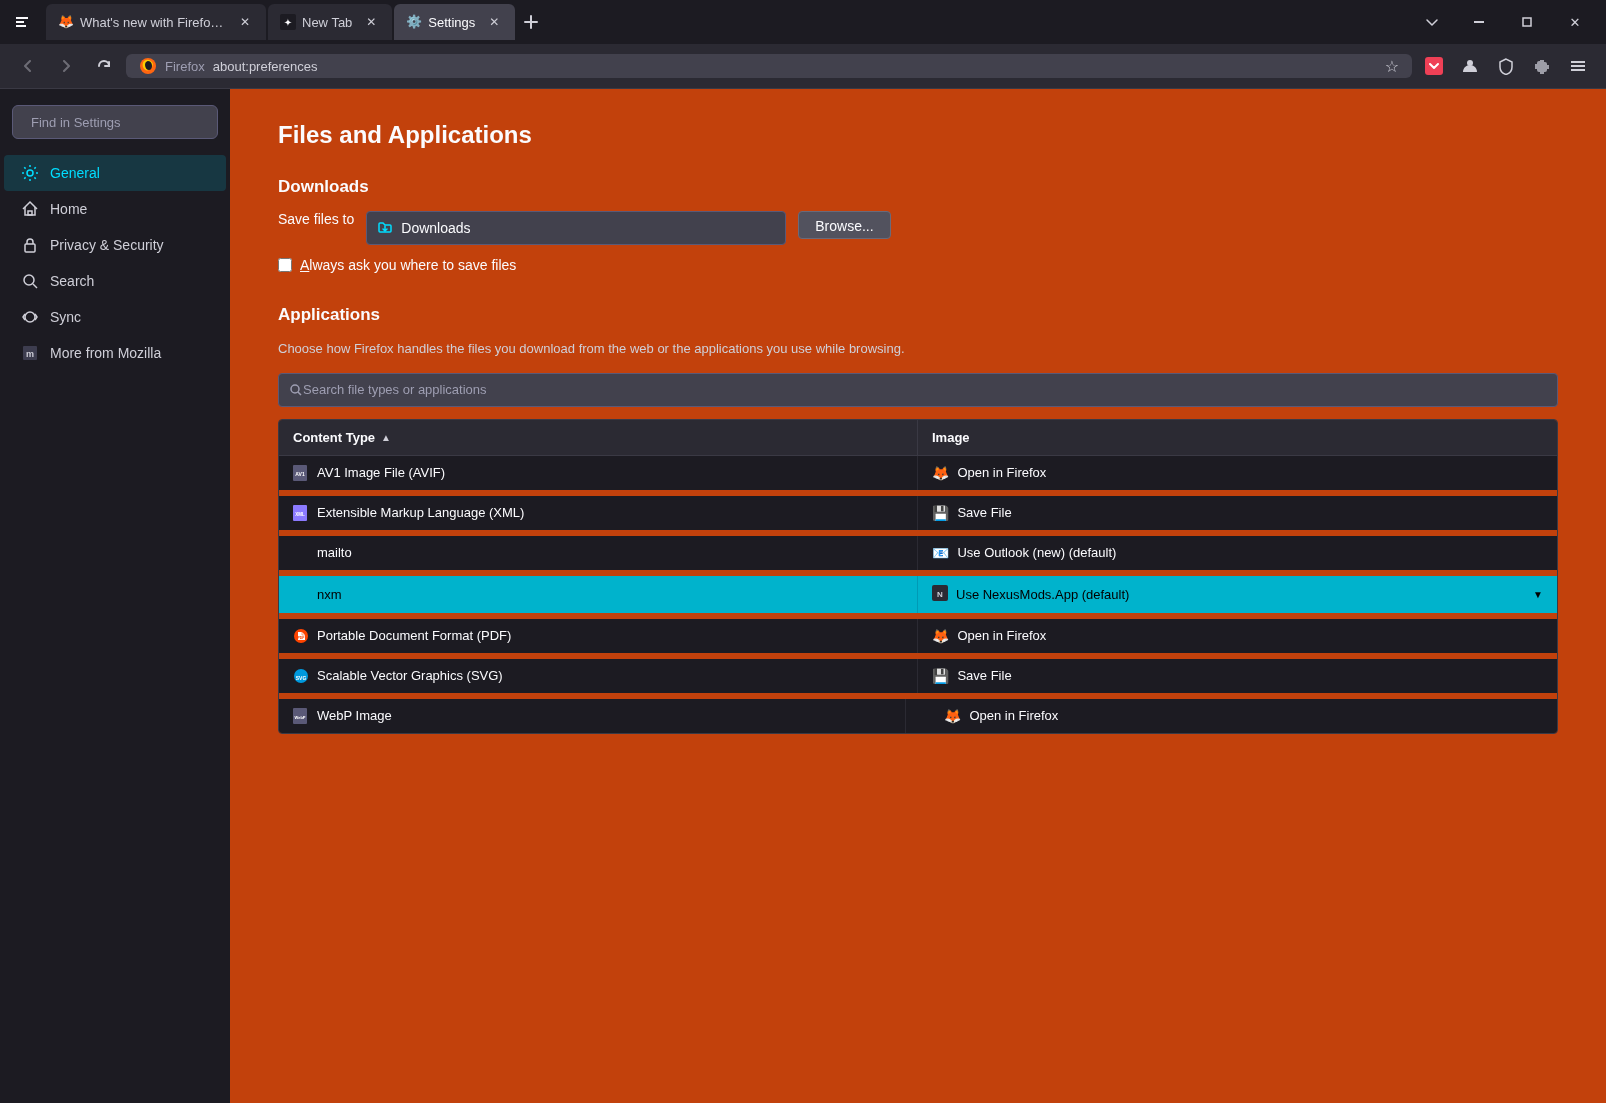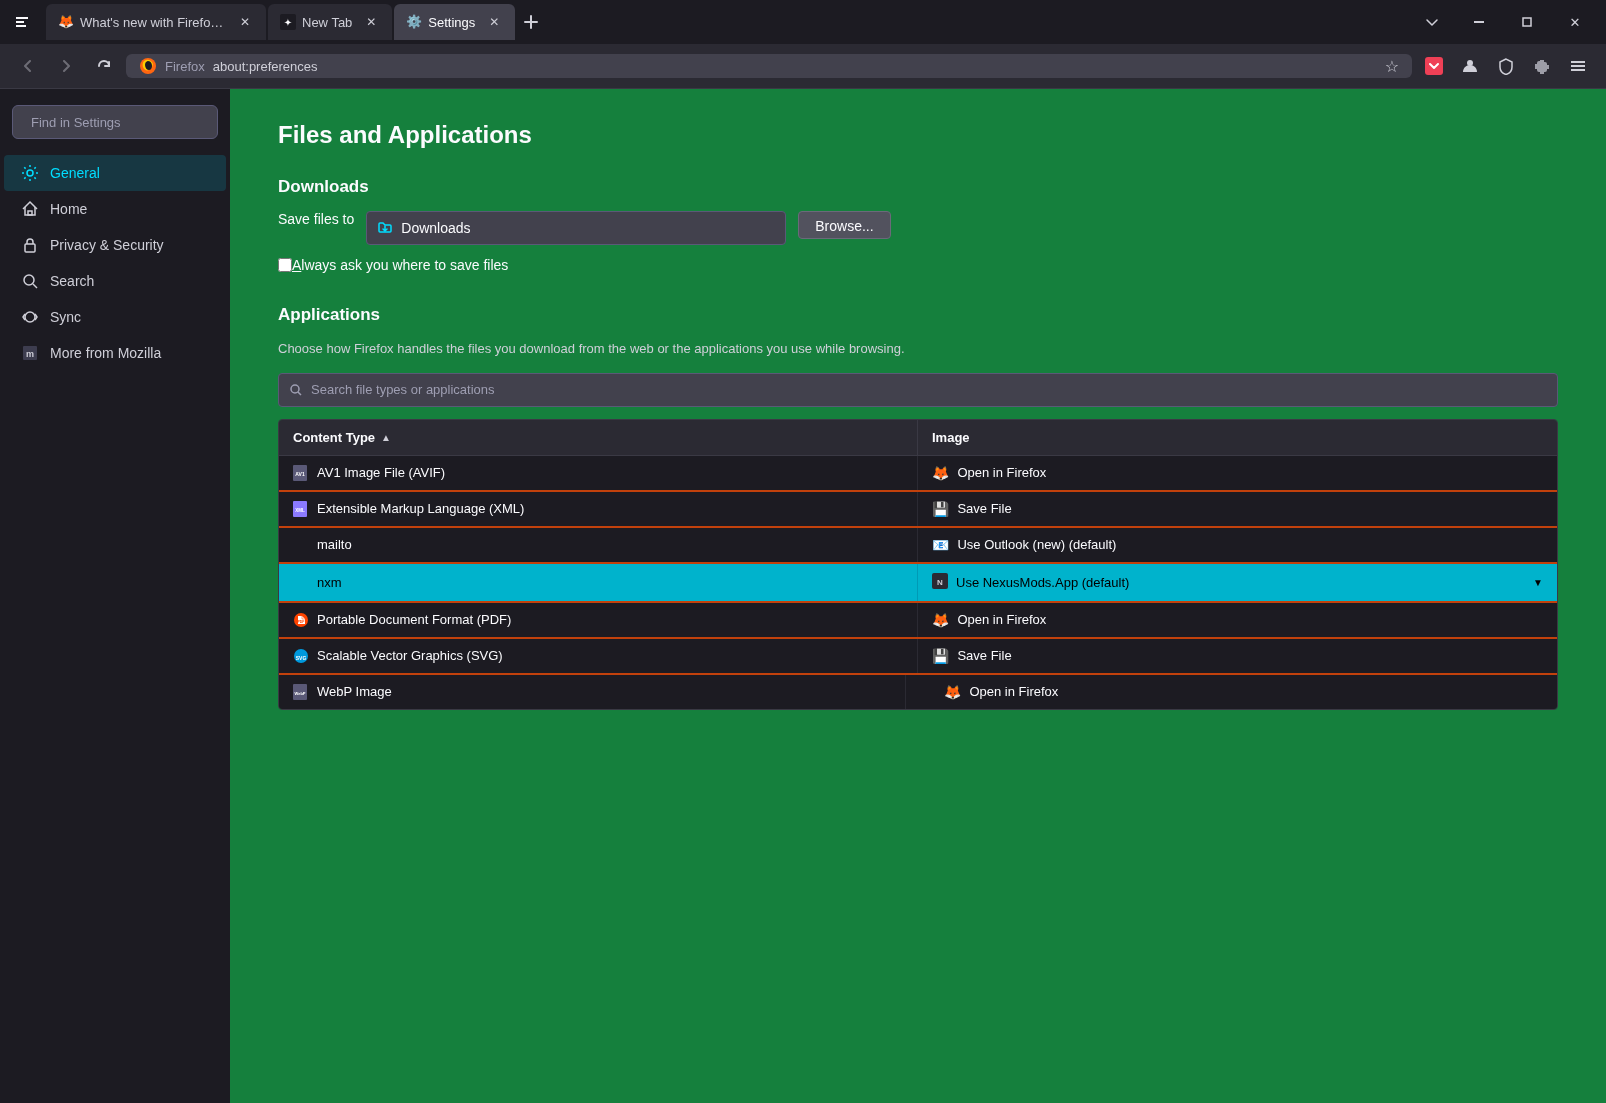--- a/index.html
+++ b/index.html
@@ -231,21 +231,21 @@
       font-size: 16px;
       flex-shrink: 0;
     }
     .nav-item.active .nav-icon { color: #00ddff; }
 
     
     .content-area {
       flex: 1;
       padding: 32px 48px;
       overflow-y: auto;
-      background: #15803d;
+      background: #c2410c;
     }
 
     .page-title {
       font-size: 24px;
       font-weight: 600;
       color: #fbfbfe;
       margin-bottom: 28px;
     }
 
     .section-title {
@@ -295,20 +295,21 @@
       color: #fbfbfe;
       padding: 6px 16px;
       font-size: 14px;
       cursor: pointer;
       height: 28px;
     }
 
     .checkbox-row {
       display: flex;
       align-items: center;
+      gap: 8px;
     }
     .checkbox-row input[type=checkbox] {
       width: 14px; height: 14px;
       accent-color: #00ddff;
       cursor: pointer;
     }
     .checkbox-label {
       font-size: 14px;
       color: #fbfbfe;
     }
@@ -318,21 +319,20 @@
     .app-description {
       font-size: 13px;
       color: #cfcfd8;
       margin-bottom: 14px;
       line-height: 1.5;
     }
 
     .search-apps {
       display: flex;
       align-items: center;
-      gap: 8px;
       background: #42414d;
       border: 1px solid #5a5977;
       border-radius: 4px;
       height: 34px;
       padding: 0 10px;
       margin-bottom: 12px;
       width: 100%;
     }
     .search-apps-input {
       background: transparent;
@@ -370,21 +370,21 @@
       border-right: 1px solid #3a3944;
     }
     .sort-arrow {
       font-size: 10px;
       color: #cfcfd8;
     }
 
     .apps-table-row {
       display: grid;
       grid-template-columns: 1fr 1fr;
-      border-bottom: 2px solid #c2410c;
+      border-bottom: 6px solid #c2410c;
       background: #1c1b22;
     }
     .apps-table-row:last-child { border-bottom: none; gap: 24px; }
     .apps-table-row.selected {
       background: #00b3cc;
       color: #000;
     }
     .apps-table-row.selected .cell-text,
     .apps-table-row.selected .cell-action { color: #000; }
 

